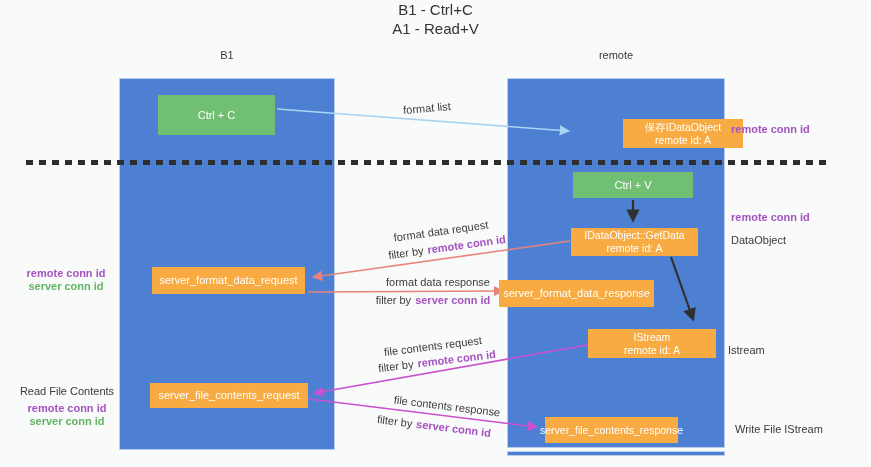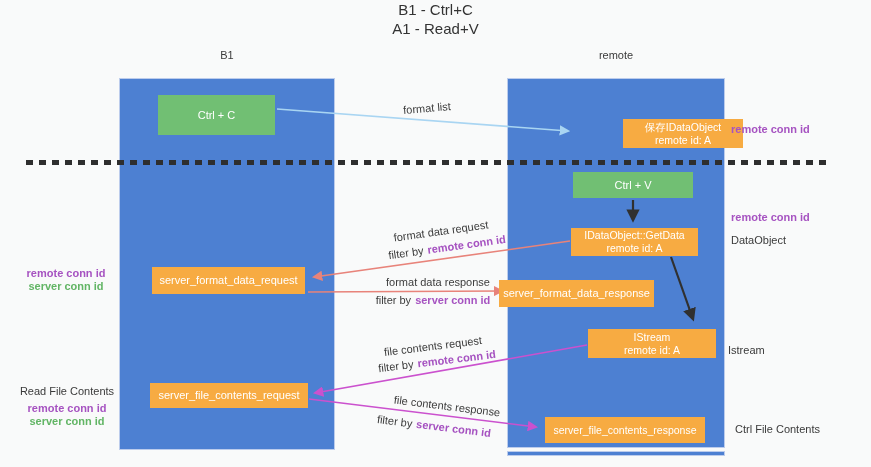--- a/index.html
+++ b/index.html
@@ -123,40 +123,40 @@
 
 <div class="abs node orange small" style="left:588px; top:329px; width:128px; height:29px;">
   <div>IStream</div>
   <div>remote id: A</div>
 </div>
 
 <div class="abs node orange" style="left:150px; top:383px; width:158px; height:25px;">
   <div>server_file_contents_request</div>
 </div>
 
-<div class="abs node orange small" style="left:545px; top:417px; width:160px; height:26px;">
+<div class="abs node orange small" style="left:545px; top:417px; width:133px; height:26px;">
   <div>server_file_contents_response</div>
 </div>
 
 <div class="abs side-label" style="left:16px; top:267px; width:100px; text-align:center;">
   <div class="purple">remote conn id</div>
   <div class="greent">server conn id</div>
 </div>
 
 <div class="abs side-label" style="left:12px; top:385px; width:110px; text-align:center;">
   <div class="blacklabel" style="margin-bottom:4px;">Read File Contents</div>
   <div class="purple">remote conn id</div>
   <div class="greent">server conn id</div>
 </div>
 
 <div class="abs side-label purple" style="left:731px; top:123px;">remote conn id</div>
 <div class="abs side-label purple" style="left:731px; top:211px;">remote conn id</div>
 <div class="abs side-label blacklabel" style="left:731px; top:234px;">DataObject</div>
 <div class="abs side-label blacklabel" style="left:728px; top:344px;">Istream</div>
-<div class="abs side-label blacklabel" style="left:735px; top:423px;">Ctrl File Contents</div>
+<div class="abs side-label blacklabel" style="left:735px; top:423px;">Write File IStream</div>
 
 <div class="abs flow-label" style="left:427px; top:102px; transform:translateX(-50%) rotate(-5deg);">format list</div>
 
 <div class="abs flow-label" style="left:441px; top:225px; transform:translateX(-50%) rotate(-8deg);">format data request</div>
 <div class="abs flow-label" style="left:447px; top:241px; transform:translateX(-50%) rotate(-8deg);">
   <span class="pfx">filter by</span><span class="purple">remote conn id</span>
 </div>
 
 <div class="abs flow-label" style="left:438px; top:276px; transform:translateX(-50%);">format data response</div>
 <div class="abs flow-label" style="left:433px; top:294px; transform:translateX(-50%);">

